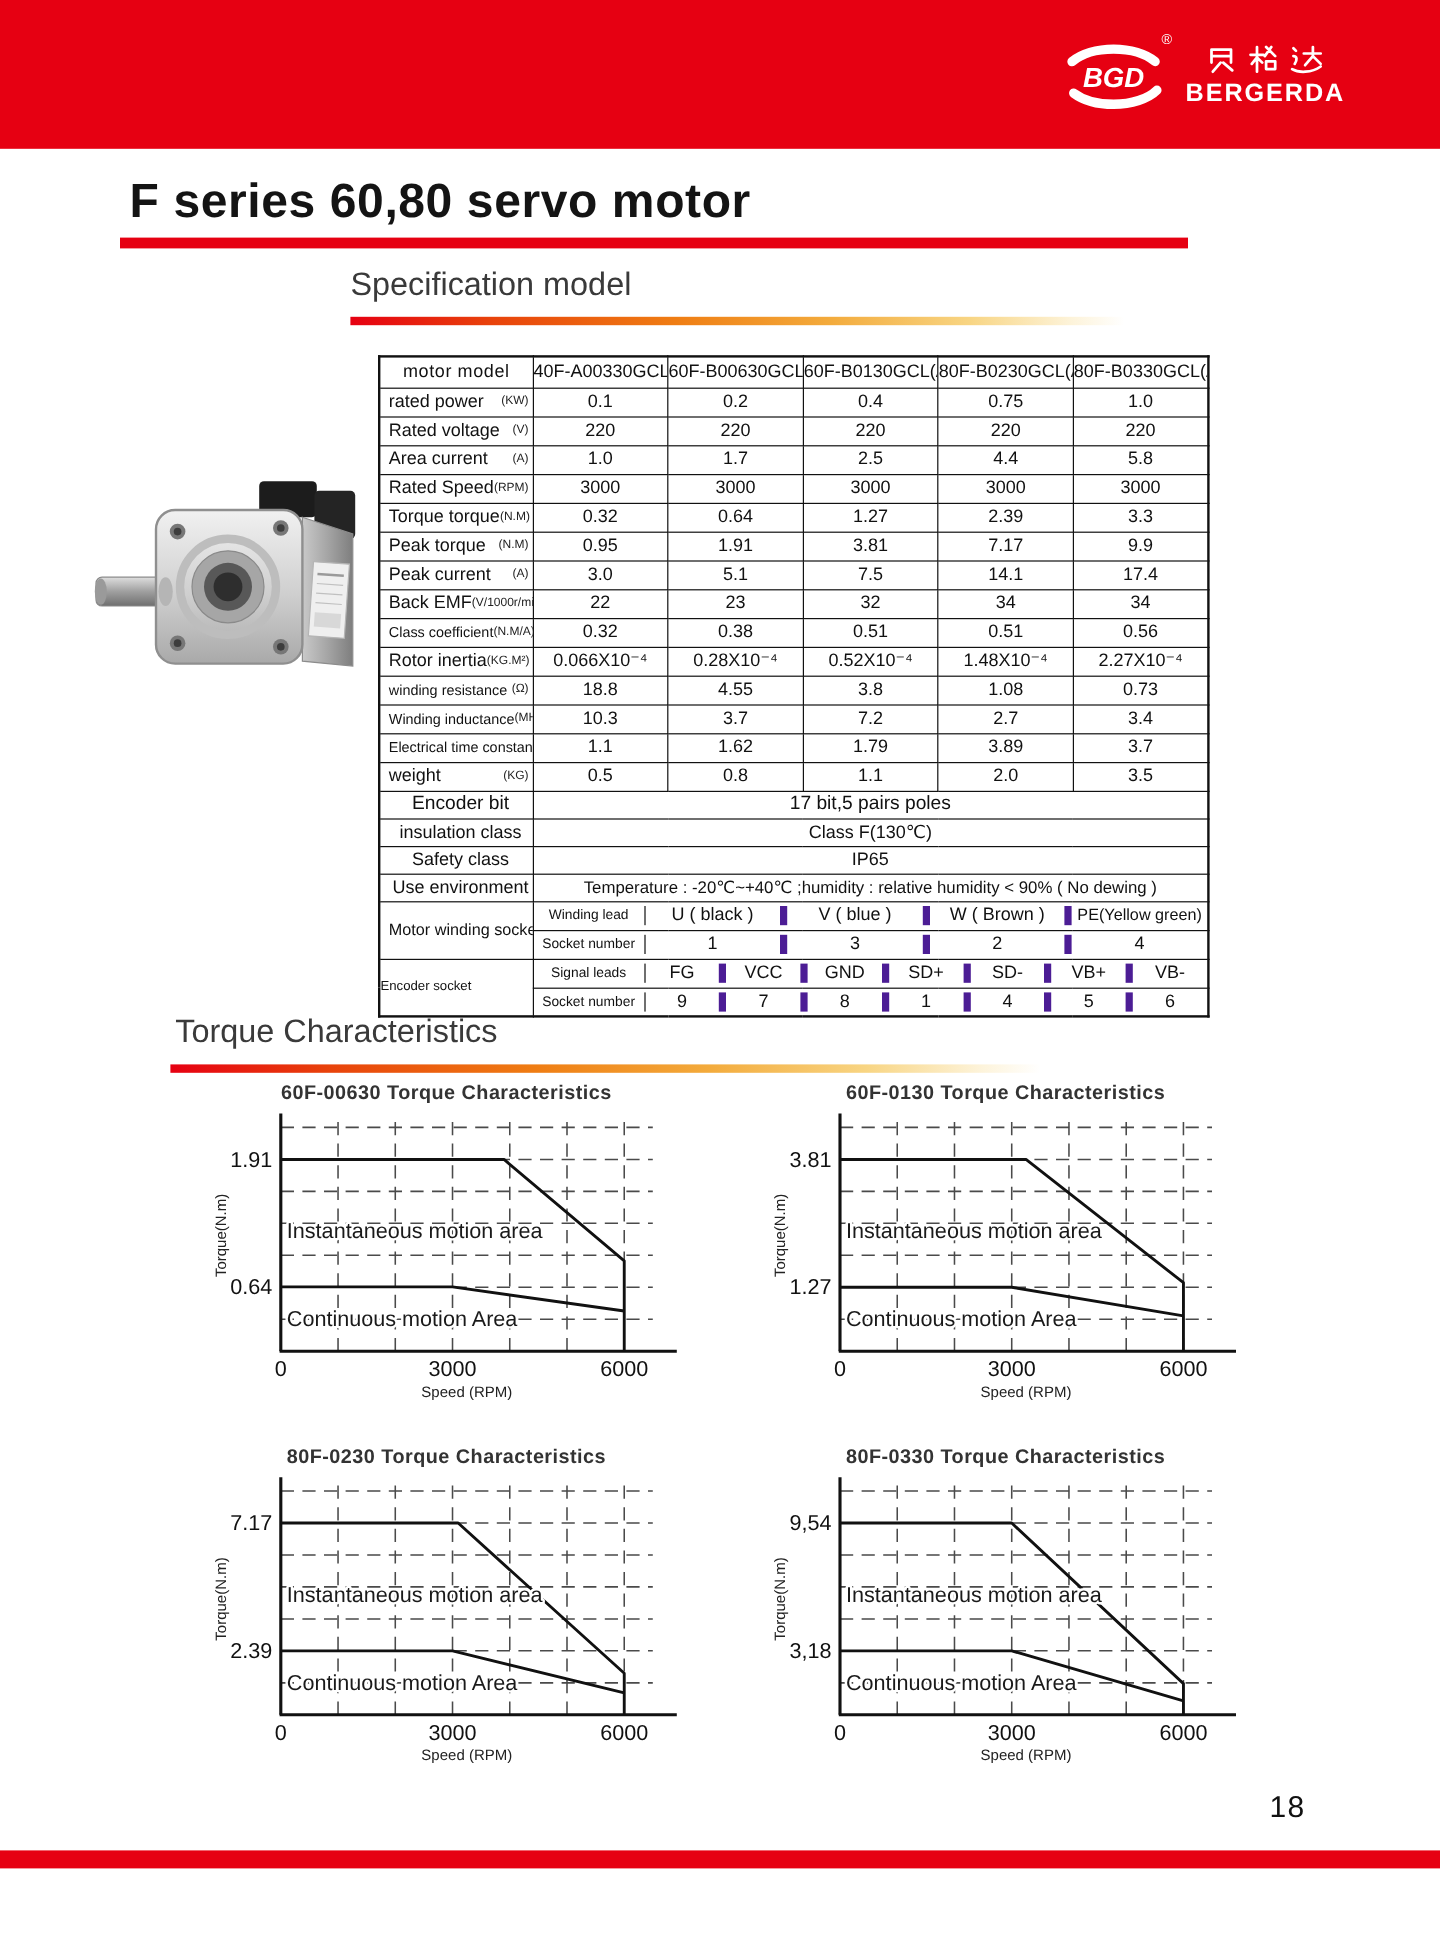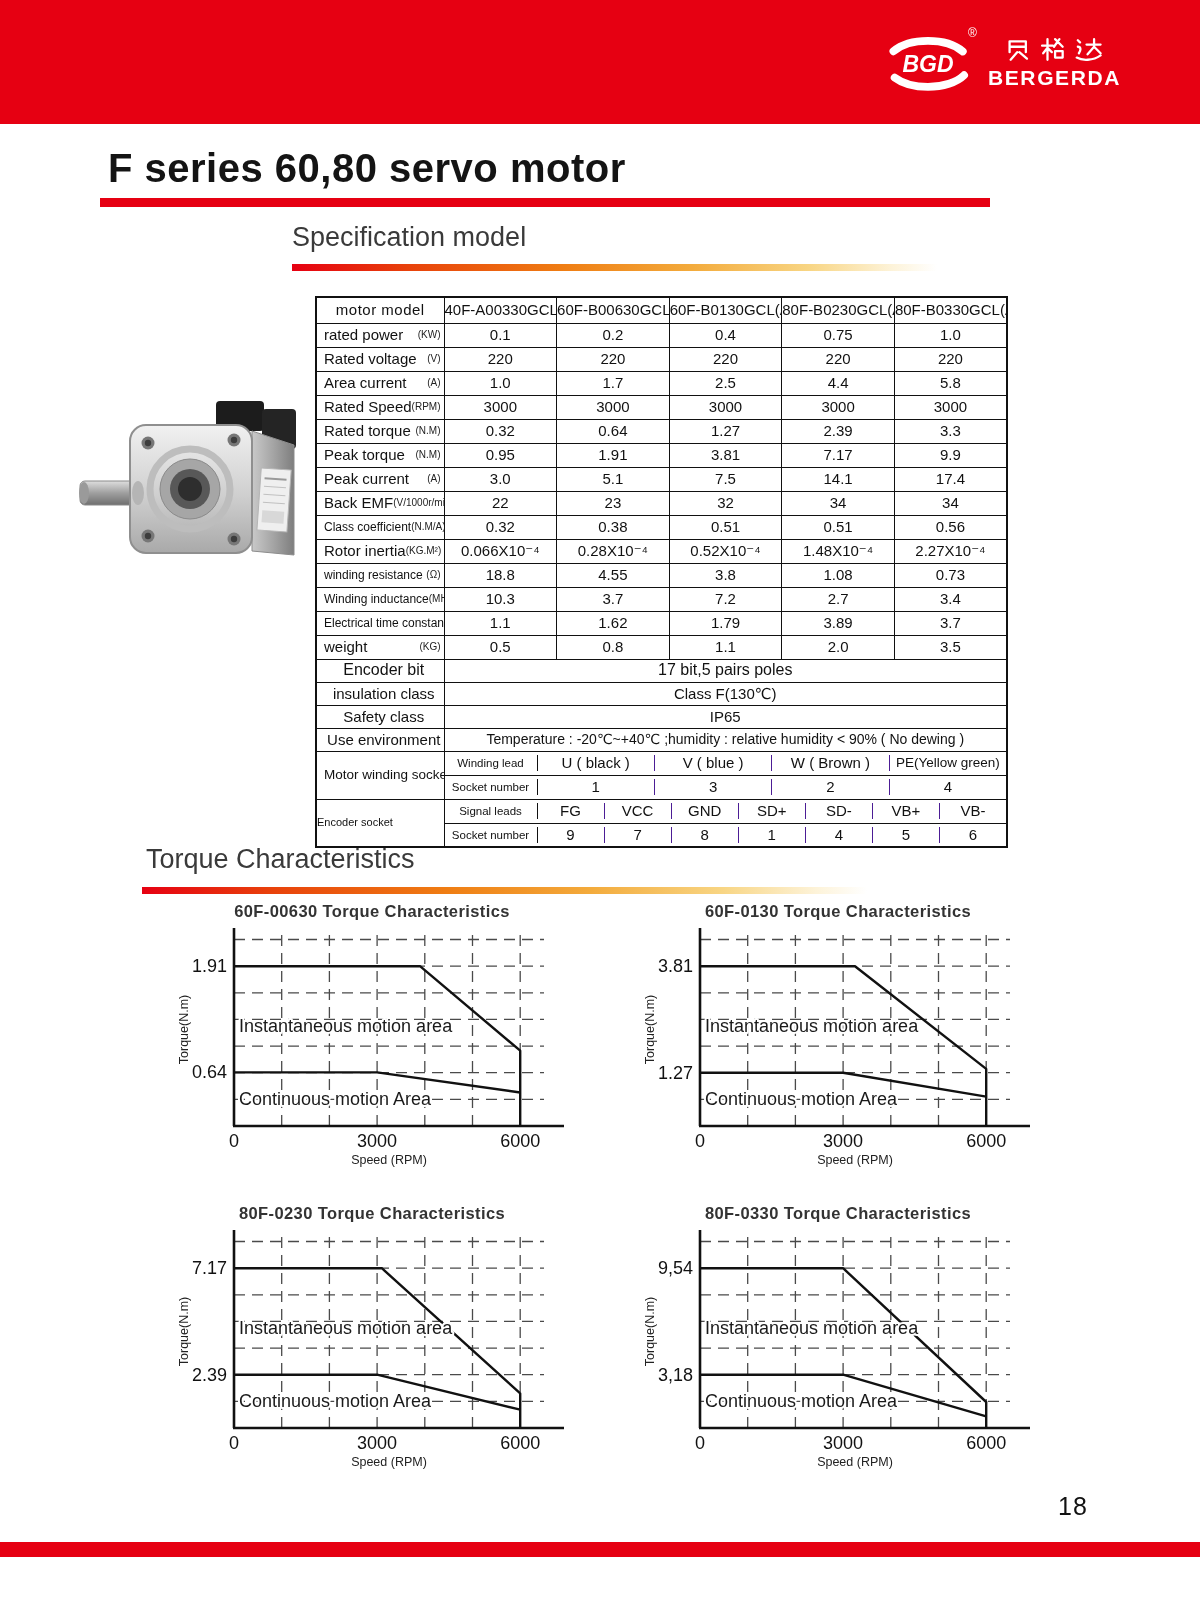--- a/index.html
+++ b/index.html
@@ -39,21 +39,21 @@
   td.lcell.plain{padding-left:7px;font-size:15px;}
   td.lcell.b{font-weight:normal;font-size:16px;}
   td.mhead{font-size:13.6px;}
   td.head{font-size:17px;text-align:center;letter-spacing:0.5px;}
   td.val{font-size:15px;}
   td.mval{font-size:15px;} td.mval.b{font-size:16px;}
   td.mval.env{font-size:14px;}
   td.subwrap{padding:0;}
   .sr{display:flex;height:100%;align-items:stretch;}
   .sh{flex:0 0 92px;display:flex;align-items:center;justify-content:center;font-size:11.5px;border-right:1px solid #111;}
-  .sc{flex:1;display:flex;align-items:center;justify-content:center;font-size:15px;border-left:1px solid #4c1d95;}
+  .sc{flex:1;display:flex;align-items:center;justify-content:center;font-size:15px;border-left:6px solid #4c1d95;}
   .sc.n2{border-left:none;}
   .sc.pe{font-size:13.5px;}
   
   .motor{position:absolute;left:78px;top:385px;}
   
   .charts{position:absolute;left:172px;top:902px;display:grid;grid-template-columns:400px 400px;column-gap:66px;row-gap:30px;}
   .chart .ctitle{text-align:center;font-size:16.5px;font-weight:600;color:#333;letter-spacing:0.4px;margin-bottom:2px;}
   svg .gr{stroke:#4a4a4a;stroke-width:1.3;stroke-dasharray:11 7;fill:none;}
   svg .ax{stroke:#111;stroke-width:2.6;fill:none;}
   svg .cv{stroke:#111;stroke-width:2.4;fill:none;stroke-linejoin:round;}
@@ -200,21 +200,21 @@
         </td>
         <td class="val">3000</td>
         <td class="val">3000</td>
         <td class="val">3000</td>
         <td class="val">3000</td>
         <td class="val">3000</td>
       </tr>
       <tr class="drow">
         <td class="lcell">
           <div class="lab">
-            <span>Rated torque</span>
+            <span>Torque torque</span>
             <span class="unit">(N.M)</span>
           </div>
         </td>
         <td class="val">0.32</td>
         <td class="val">0.64</td>
         <td class="val">1.27</td>
         <td class="val">2.39</td>
         <td class="val">3.3</td>
       </tr>
       <tr class="drow">

